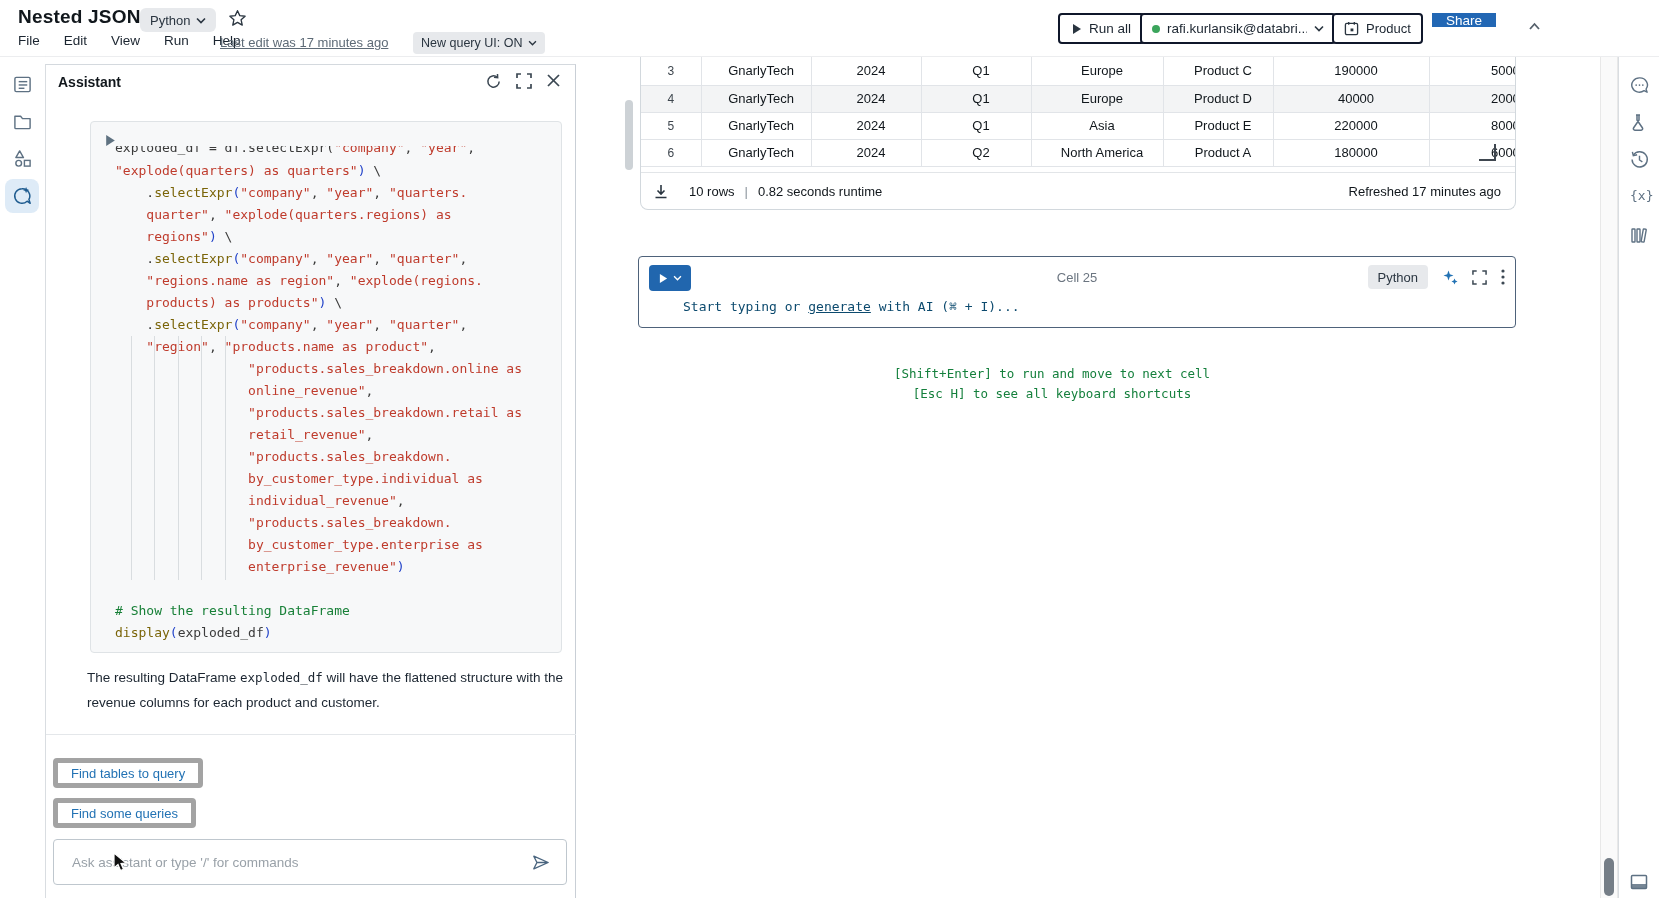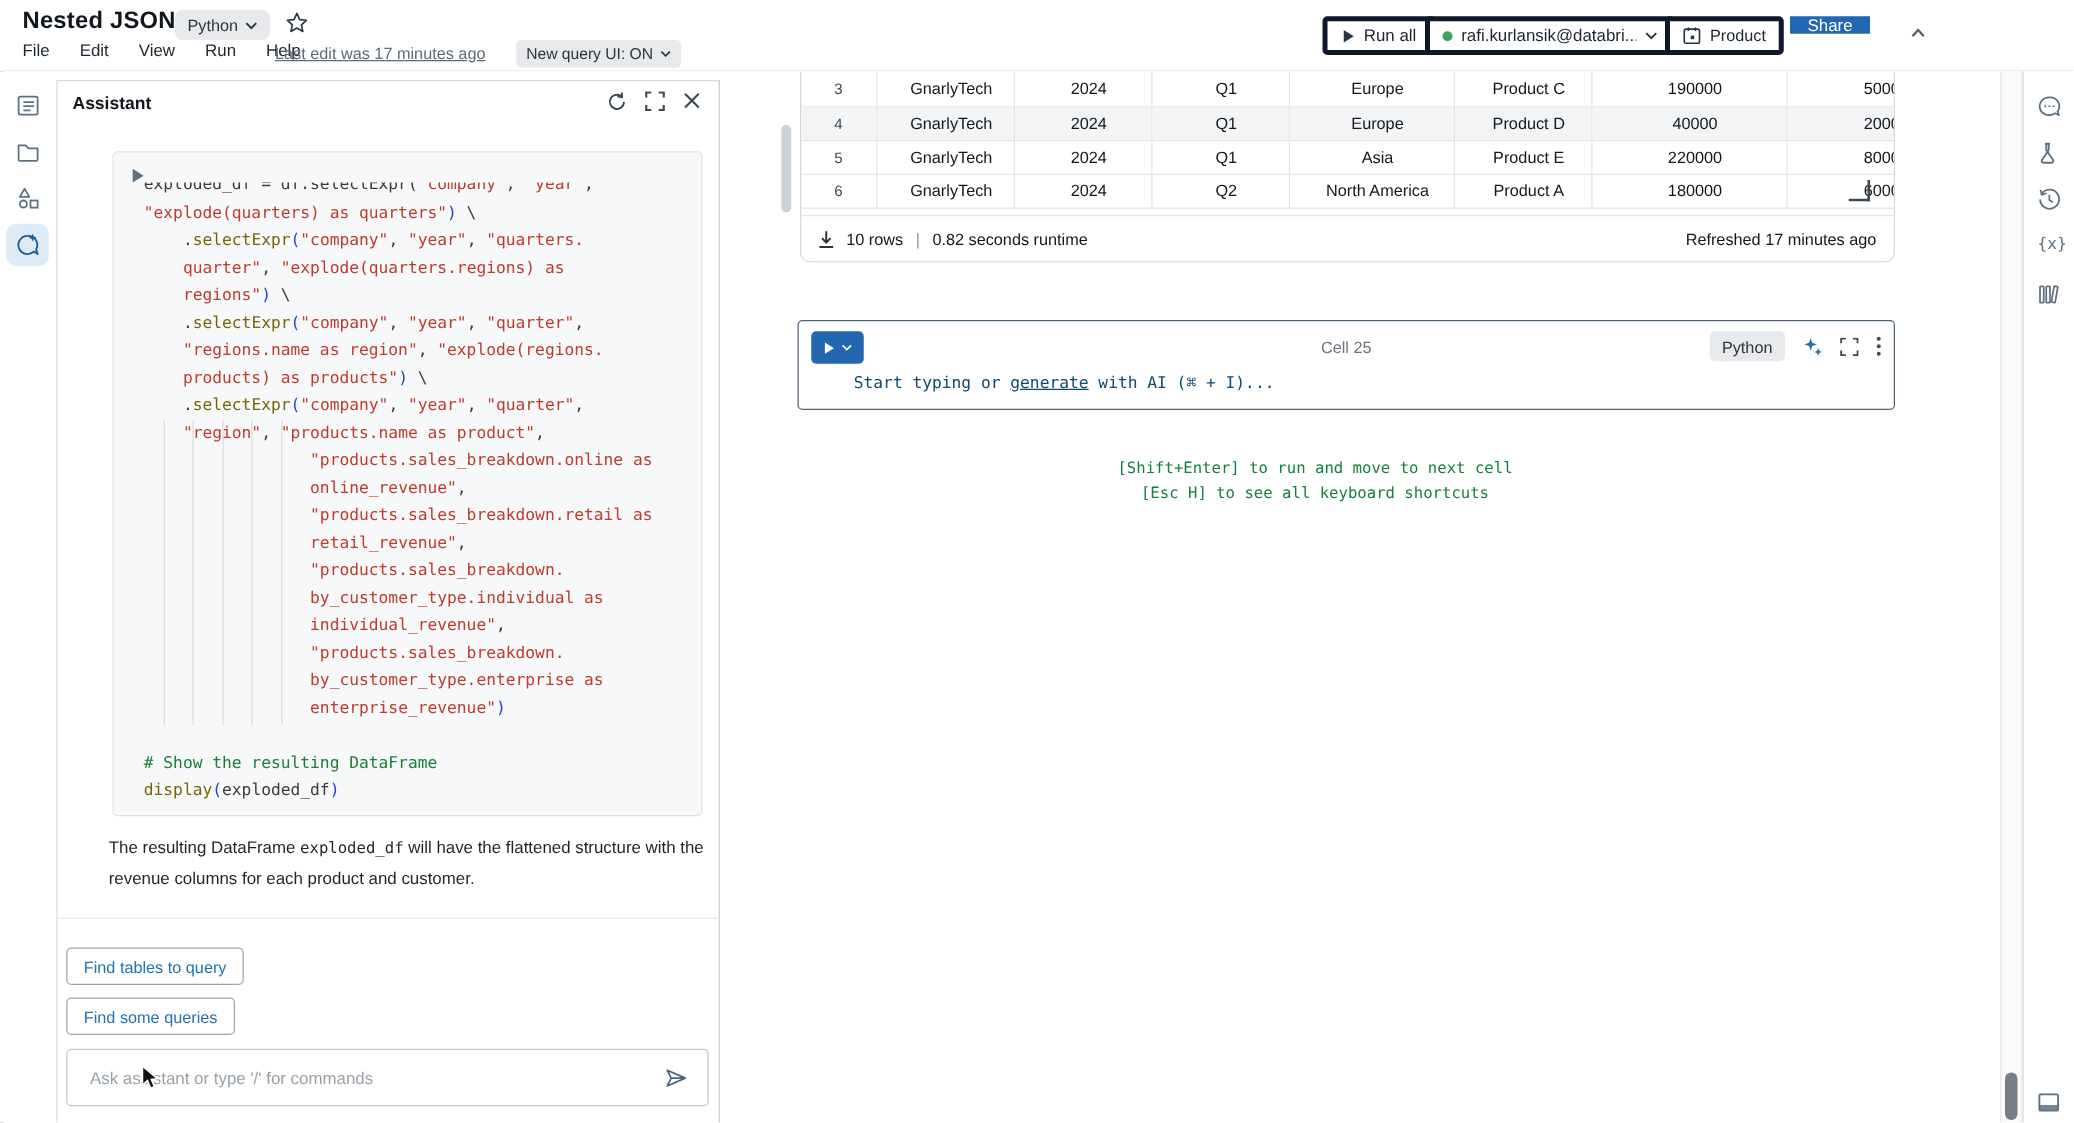--- a/index.html
+++ b/index.html
@@ -14,21 +14,21 @@
   
   .header { left:0; top:0; width:1659px; height:57px; background:#fff; border-bottom:1px solid #ECEDEF; }
   .nb-title { left:18px; top:6px; font-size:19px; font-weight:bold; letter-spacing:.2px; }
   .pill { display:inline-flex; align-items:center; gap:6px; background:#E7E9EC; border-radius:6px; padding:0 10px; height:24px; font-size:13px; color:#2A3540; }
   .lang-pill { left:140px; top:8px; }
   .star { left:228px; top:9px; color:#2A3540; }
   .menu-row { left:18px; top:33px; display:flex; gap:24px; font-size:13.5px; color:#1B2530; }
   .menu-row span { cursor:default; }
   .last-edit { left:220px; top:35px; font-size:13px; color:#5E6B77; text-decoration:underline; }
   .newcell-pill { left:413px; top:32px; height:22px; border-radius:4px; font-size:12.5px; padding:0 8px; }
-  .tb-btn { display:inline-flex; align-items:center; gap:7px; height:31px; border:4px solid #0f172a; border-radius:4px; background:#fff; padding:0 12px; font-size:13.5px; color:#1B2530; }
+  .tb-btn { display:inline-flex; align-items:center; gap:7px; height:31px; border:2px solid #0f172a; border-radius:4px; background:#fff; padding:0 12px; font-size:13.5px; color:#1B2530; }
   .runall { left:1058px; top:13px; }
   .user-dd { left:1140px; top:13px; padding:0 10px; }
   .user-dd .dot { width:8px; height:8px; border-radius:50%; background:#3BA55C; }
   .user-dd .email { max-width:140px; white-space:nowrap; overflow:hidden; }
   .schedule { left:1332px; top:13px; padding:0 10px; font-size:13px; }
   .share { left:1432px; top:13px; height:14px; background:#2267B4; color:#fff; border:none; border-radius:0; padding:0 14px; font-size:13.5px; display:inline-flex; align-items:center; }
   .collapse-caret { left:1528px; top:22px; color:#55606B; }
 
   
   .left-rail { left:0; top:57px; width:45px; height:841px; background:#fff; }
@@ -43,39 +43,39 @@
   .code-play { position:absolute; left:14px; top:12px; color:#5F7281; }
   .clip-line { position:absolute; left:24px; top:24px; right:6px; height:13px; overflow:hidden; }
   .clip-line .cl { margin-top:-9px; }
   .code-lines { position:absolute; left:24px; top:38px; right:6px; }
   .cl { font-family:"DejaVu Sans Mono", monospace; font-size:13px; line-height:22px; height:22px; white-space:pre; }
   .tok-p { color:#3B3B3B; } .tok-s { color:#BF3B2C; } .tok-m { color:#7A6408; } .tok-b { color:#2243C9; } .tok-c { color:#188038; }
   .guide { position:absolute; width:1px; background:#D9DDE0; top:214px; height:244px; }
   .asst-summary { left:41px; top:600px; width:478px; font-size:13.5px; line-height:25px; color:#1B2530; }
   .asst-summary .mono { font-family:"DejaVu Sans Mono", monospace; font-size:12.5px; }
   .asst-div { left:0; top:669px; width:530px; height:1px; background:#E4E7EA; }
-  .asst-action { position:absolute; left:7px; height:30px; background:#fff; border:1px solid #a3a3a3; border-radius:4px; color:#2272B4; font-size:13px; padding:0 13px; display:inline-flex; align-items:center; }
+  .asst-action { position:absolute; left:7px; height:30px; background:#fff; border:5px solid #a3a3a3; border-radius:4px; color:#2272B4; font-size:13px; padding:0 13px; display:inline-flex; align-items:center; }
   .asst-input { left:7px; top:774px; width:514px; height:46px; border:1px solid #BFC7CE; border-radius:4px; background:#fff; }
   .asst-input input { position:absolute; left:18px; top:0; width:440px; height:44px; border:none; outline:none; font-size:13.5px; color:#444; background:transparent; font-family:"Liberation Sans", sans-serif; }
   .asst-input input::placeholder { color:#99A1A8; }
   .send-ic { position:absolute; right:16px; top:14px; color:#4A657F; }
 
   
   .out-scrollthumb { left:625px; top:100px; width:8px; height:70px; background:#CDD2D6; border-radius:4px; }
   .result-card { left:640px; top:57px; width:876px; height:153px; background:#fff; border:1px solid #D2D8DD; border-top:none; border-radius:0 0 8px 8px; overflow:hidden; }
   .result-card table { border-collapse:collapse; table-layout:fixed; width:888px; font-size:13px; }
   .result-card td { border-right:1px solid #E1E4E8; border-bottom:1px solid #E1E4E8; padding:0 0 0 10px; white-space:nowrap; overflow:hidden;text-align:center; }
   .result-card td.rnum { text-align:center; padding:0; color:#3E464E; font-size:12px; }
   .result-card tr { height:27px; }
   .result-card tr:first-child { height:28px; }
   .result-card tr:nth-child(2) { background:#F3F4F5; }
   .corner-handle { left:838px; top:87px; width:17px; height:17px; border-right:2px solid #3F4750; border-bottom:2px solid #3F4750; }
   .res-footer { position:absolute; left:0; top:115px; width:874px; height:38px; border-top:1px solid #E2E5E8; display:flex; align-items:center; }
   .res-footer .dl { margin-left:12px; color:#2A3540; }
-  .res-footer .meta { margin-left:8px; font-size:13px; color:#11171C; display:flex; gap:10px; }
+  .res-footer .meta { margin-left:20px; font-size:13px; color:#11171C; display:flex; gap:10px; }
   .res-footer .sep { color:#8A939B; }
   .res-footer .refreshed { margin-left:auto; margin-right:14px; font-size:13px; }
 
   .cell-card { left:638px; top:256px; width:878px; height:72px; background:#fff; border:1px solid #4E627A; border-radius:4px; }
   .run-group { position:absolute; left:10px; top:8px; width:42px; height:26px; background:#2166AE; border-radius:4px; display:flex; align-items:center; justify-content:center; gap:5px; color:#fff; }
   .cell-label { position:absolute; left:0; right:0; top:13px; text-align:center; font-size:13px; color:#6B7580; }
   .cell-right { position:absolute; right:10px; top:8px; display:flex; align-items:center; gap:14px; }
   .lang-chip { background:#E7E9EC; border-radius:4px; height:24px; padding:0 10px; display:inline-flex; align-items:center; font-size:13px; color:#2A3540; }
   .cell-placeholder { position:absolute; left:44px; top:42px; font-family:"DejaVu Sans Mono", monospace; font-size:13px; color:#0c4a6e; }
   .cell-placeholder .gen { text-decoration:underline; }

